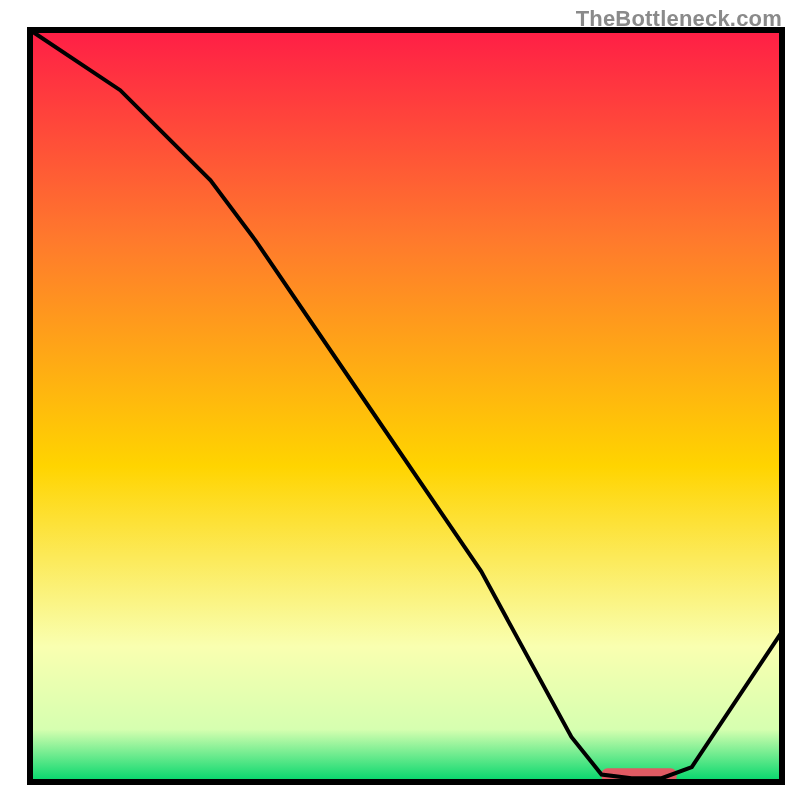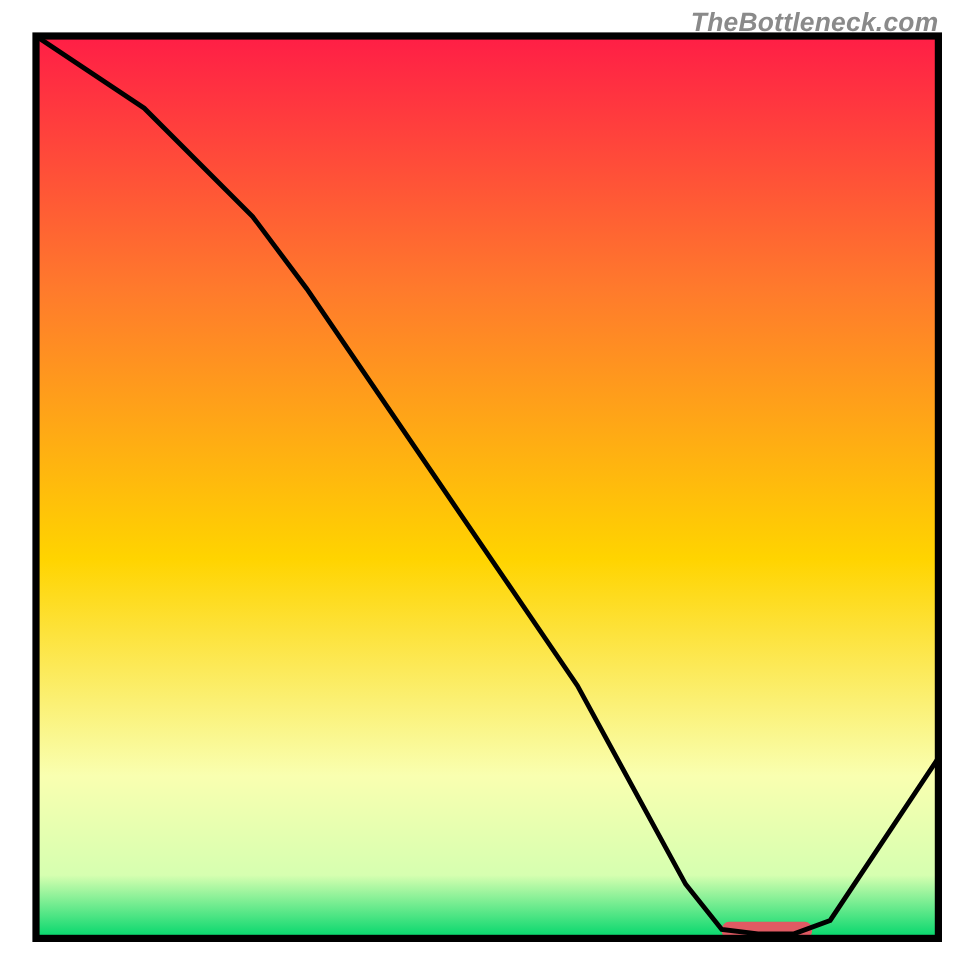--- a/index.html
+++ b/index.html
@@ -8,21 +8,20 @@
     width: 800px;
     height: 800px;
     background: #ffffff;
     font-family: Arial, Helvetica, sans-serif;
     overflow: hidden;
   }
   .frame {
     position: relative;
     width: 800px;
     height: 684px;
-    font-style: italic;
   }
   .watermark {
     position: absolute;
     top: 6px;
     right: 18px;
     font-size: 22px;
     font-weight: bold;
     color: #8a8a8a;
     letter-spacing: 0.2px;
   }

